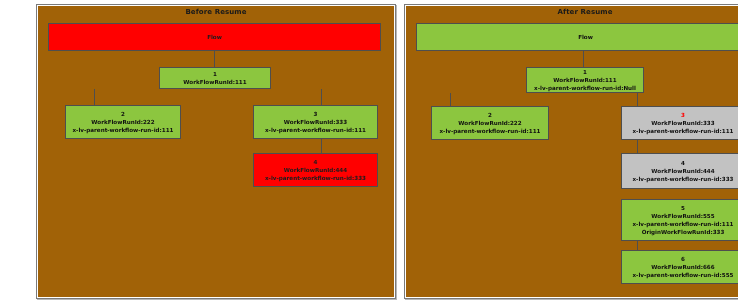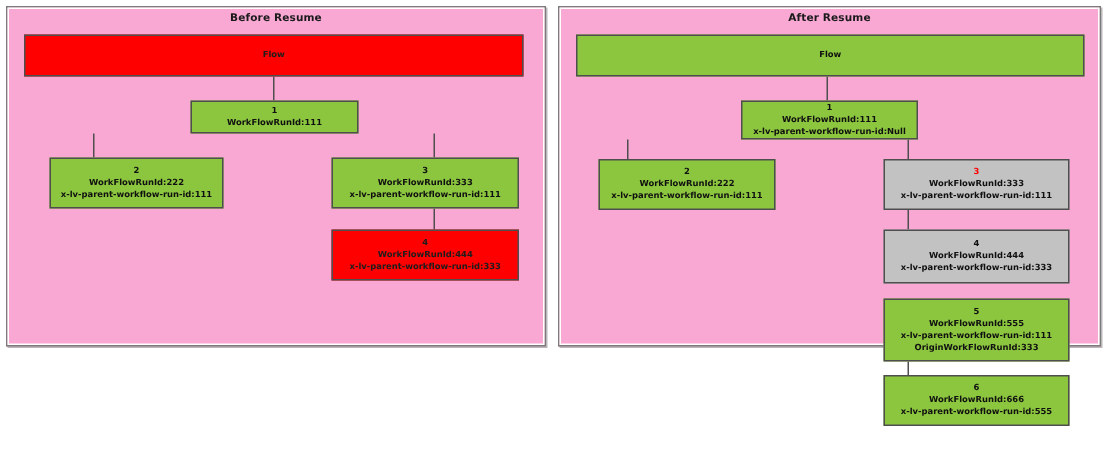--- a/index.html
+++ b/index.html
@@ -15,25 +15,26 @@
   }
   #canvas {
     position: relative;
     width: 738px;
     height: 305px;
     background: #ffffff;
   }
   .panel {
     position: absolute;
     top: 4px;
-    height: 227px;
-    background: #f9a8d4;
+    height: 295px;
+    background: #a16207;
     border: 1px solid #7a7a7a;
     box-sizing: border-box;
     box-shadow: 1px 1px 0 #b8b8b8;
+    margin-left: 32px;
   }
   .panel-inner {
     position: absolute;
     inset: 0;
     border: 1px solid #ffffff;
     box-sizing: border-box;
   }
   #panel-before { left: 4px; width: 360px; }
   #panel-after  { left: 372px; width: 362px; }
 

